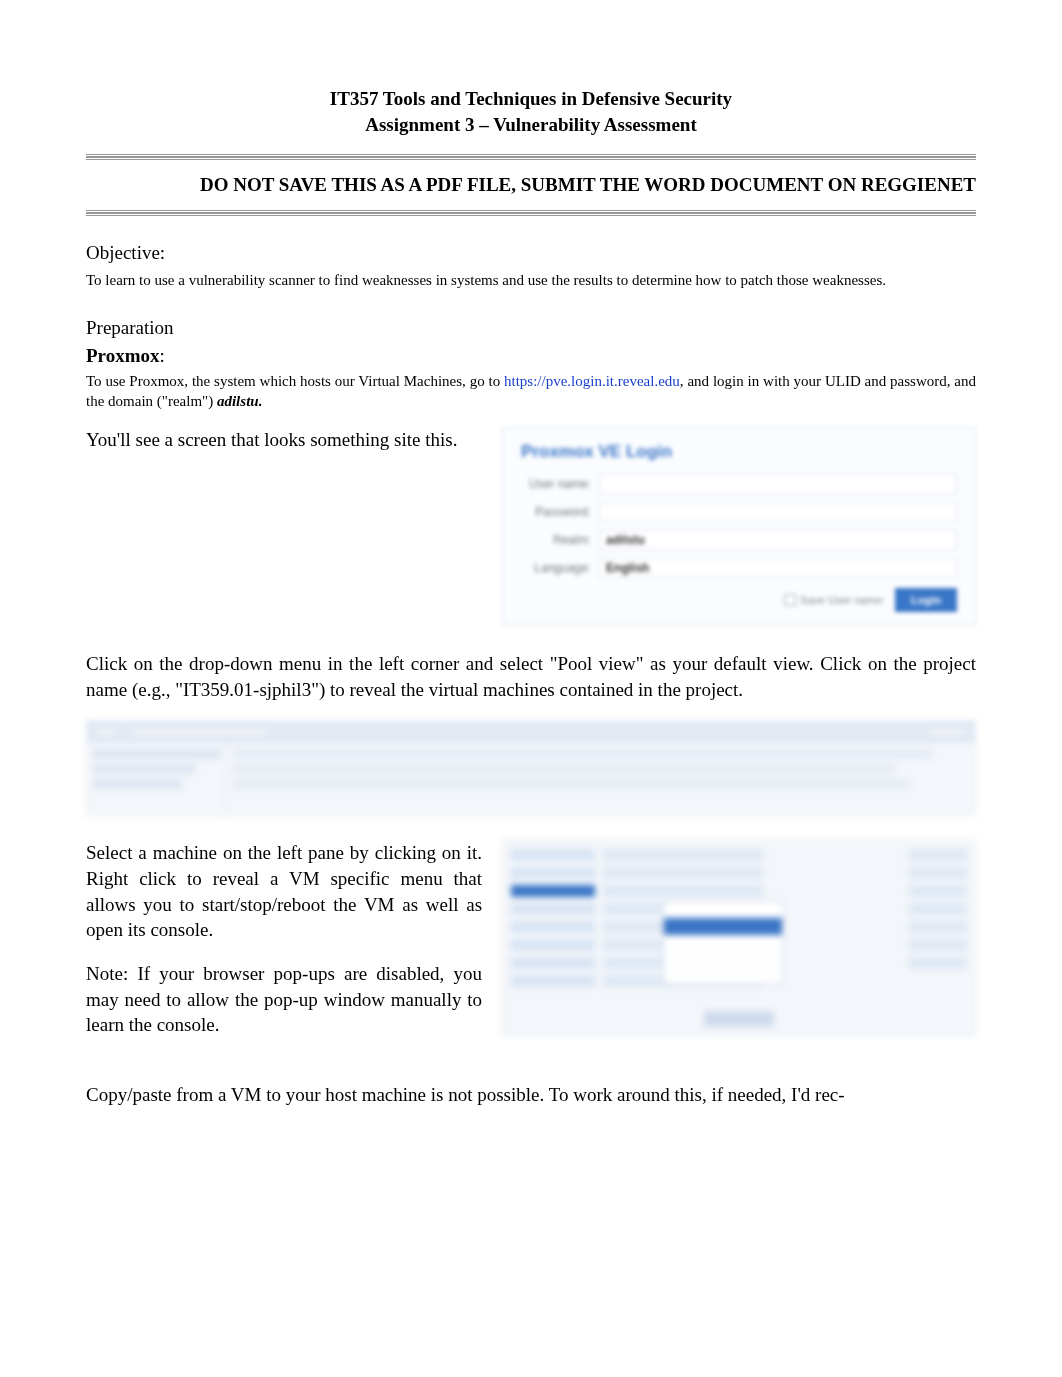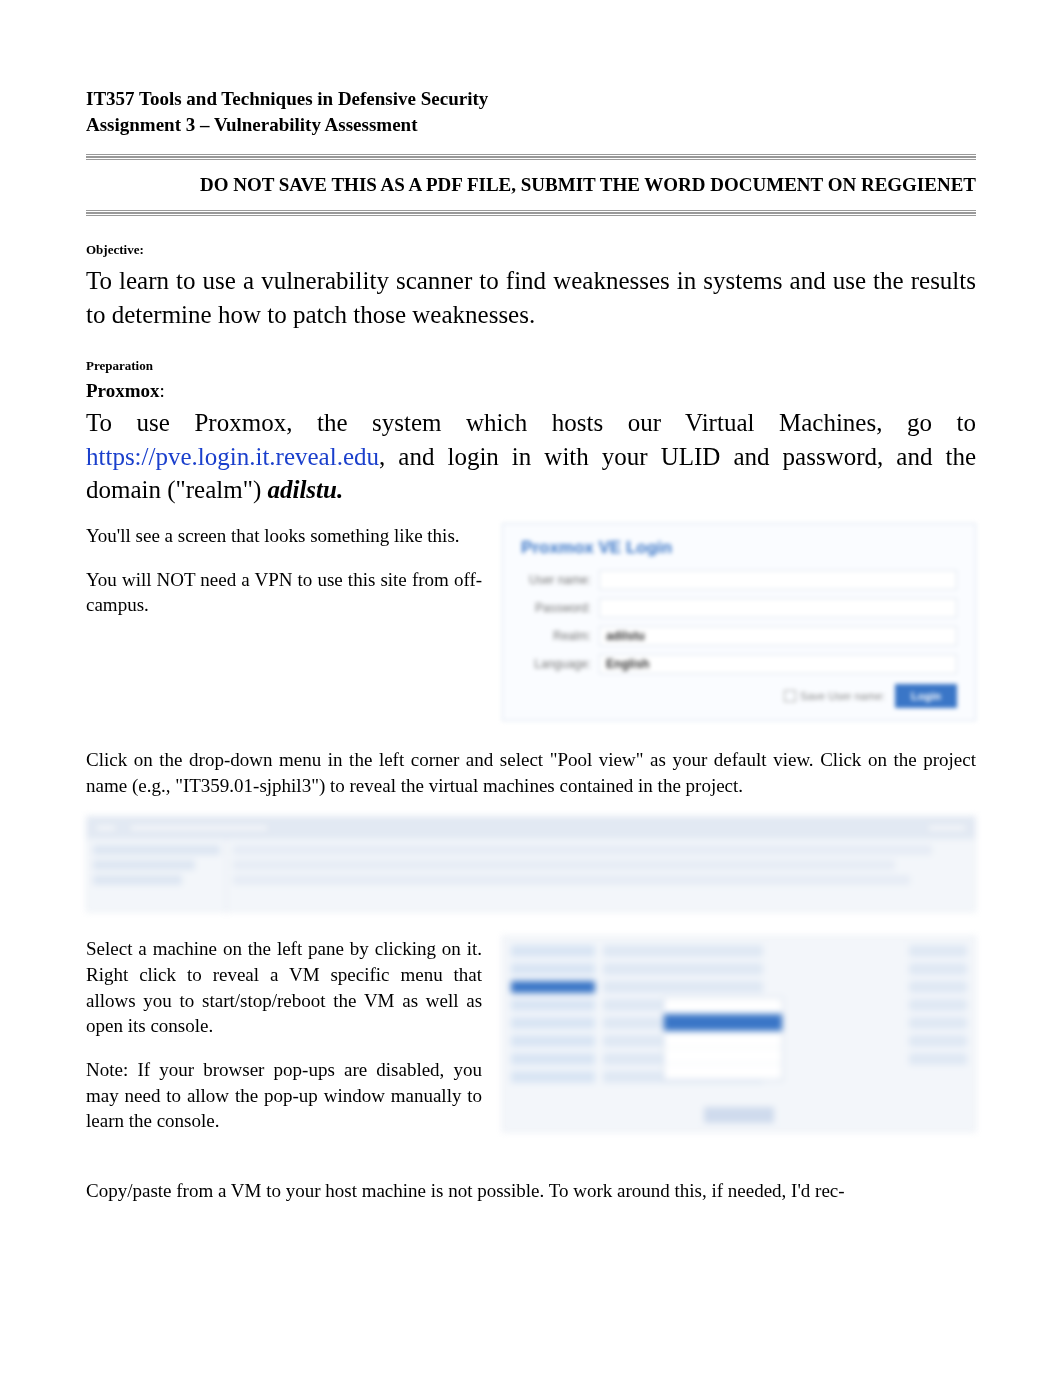--- a/index.html
+++ b/index.html
@@ -9,45 +9,46 @@
     }
     body {
       font-family: 'Times New Roman', Times, serif;
       background: #ffffff;
       width: 1062px;
       margin: 0 auto;
       padding: 86px 86px 40px 86px;
       color: #000;
     }
     .header-block {
+      text-align: center;
       font-weight: bold;
       font-size: 19px;
       line-height: 1.35;
       margin-bottom: 17px;
     }
     .double-rule {
       border-top: 3px double #999;
       border-bottom: 3px double #999;
       height: 0;
       margin: 14px 0;
     }
     .warning {
       font-weight: bold;
       font-size: 19px;
       margin: 12px 0 10px 0;
       text-align: right;
     }
     .section-heading {
-      font-weight: bold;
-      font-size: 13px;
+      font-weight: normal;
+      font-size: 19px;
       margin-top: 26px;
       margin-bottom: 6px;
     }
     .body-text {
-      font-size: 25px;
+      font-size: 15px;
       line-height: 1.35;
       margin-bottom: 6px;
       text-align: justify;
     }
     .proxmox-line {
       font-size: 19px;
       margin-bottom: 4px;
     }
     .proxmox-line b {
       font-weight: bold;
@@ -232,22 +233,21 @@
 <div class="proxmox-line">
   <b>Proxmox</b><span>:</span>
 </div>
 
 <div class="body-text">
   <span>To use Proxmox, the system which hosts our Virtual Machines, go to </span><a class="link">https://pve.login.it.reveal.edu</a><span>, and login in with your ULID and password, and the domain ("realm") </span><span class="bold-italic">adilstu.</span>
 </div>
 
 <div class="two-col">
   <div class="left">
-    <p>You'll see a screen that looks something like this.</p>
-    <p>You will NOT need a VPN to use this site from off-campus.</p>
+    <p>You'll see a screen that looks something site this.</p>
   </div>
   <div class="right">
     <div class="login-box">
       <div class="login-title">Proxmox VE Login</div>
       <div class="login-row">
         <div class="login-label">User name:</div>
         <div class="login-input"></div>
       </div>
       <div class="login-row">
         <div class="login-label">Password:</div>

